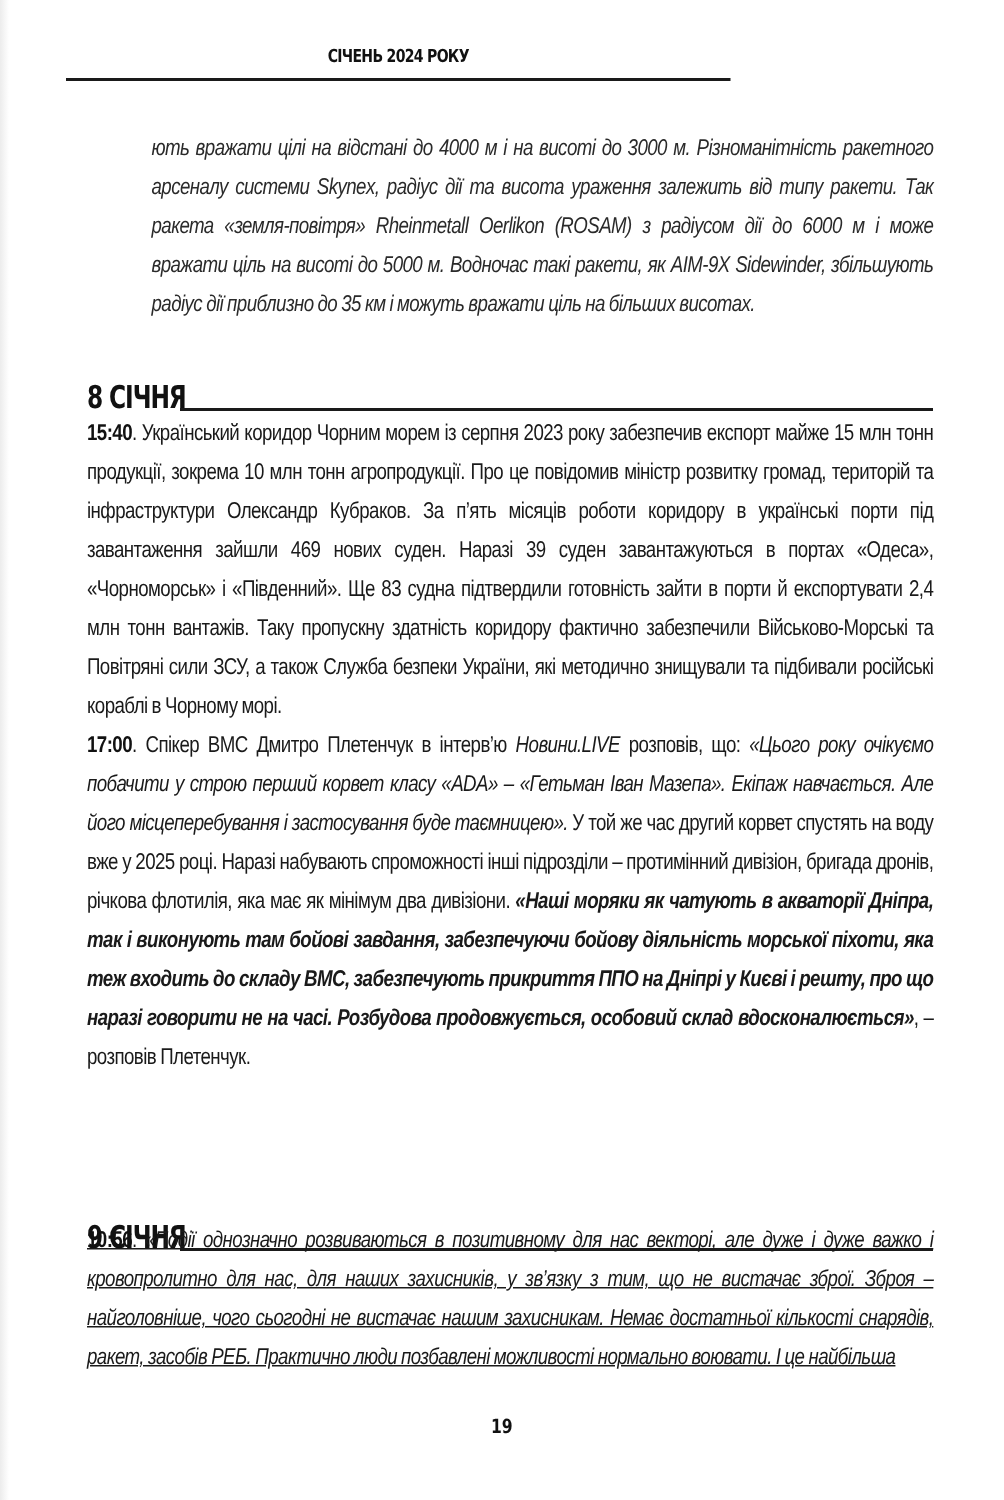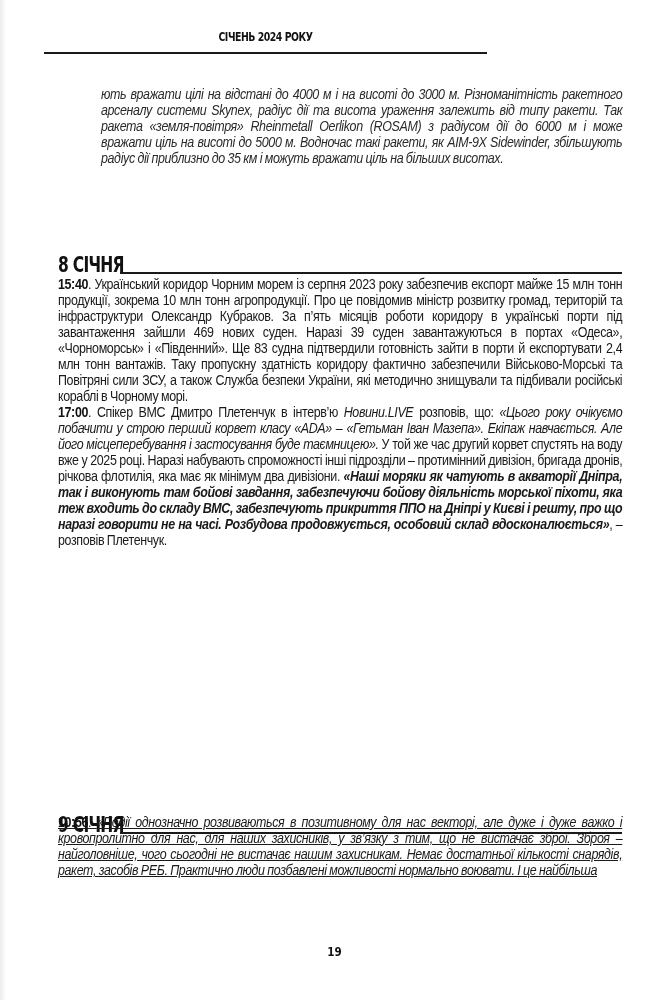--- a/index.html
+++ b/index.html
@@ -41,21 +41,21 @@
       width: 443px;
       top: 52px;
       height: 2px;
       background: #1a1a1a;
     }
     .text-block {
       position: absolute;
       left: 58px;
       width: 564px;
       font-size: 15.2px;
-      line-height: 16px;
+      line-height: 26px;
       text-align: justify;
       letter-spacing: -0.45px;
       word-spacing: -0.5px;
     }
     .condensed {
       display: block;
       transform: scaleX(0.82);
       transform-origin: left top;
       width: 122%;
     }

